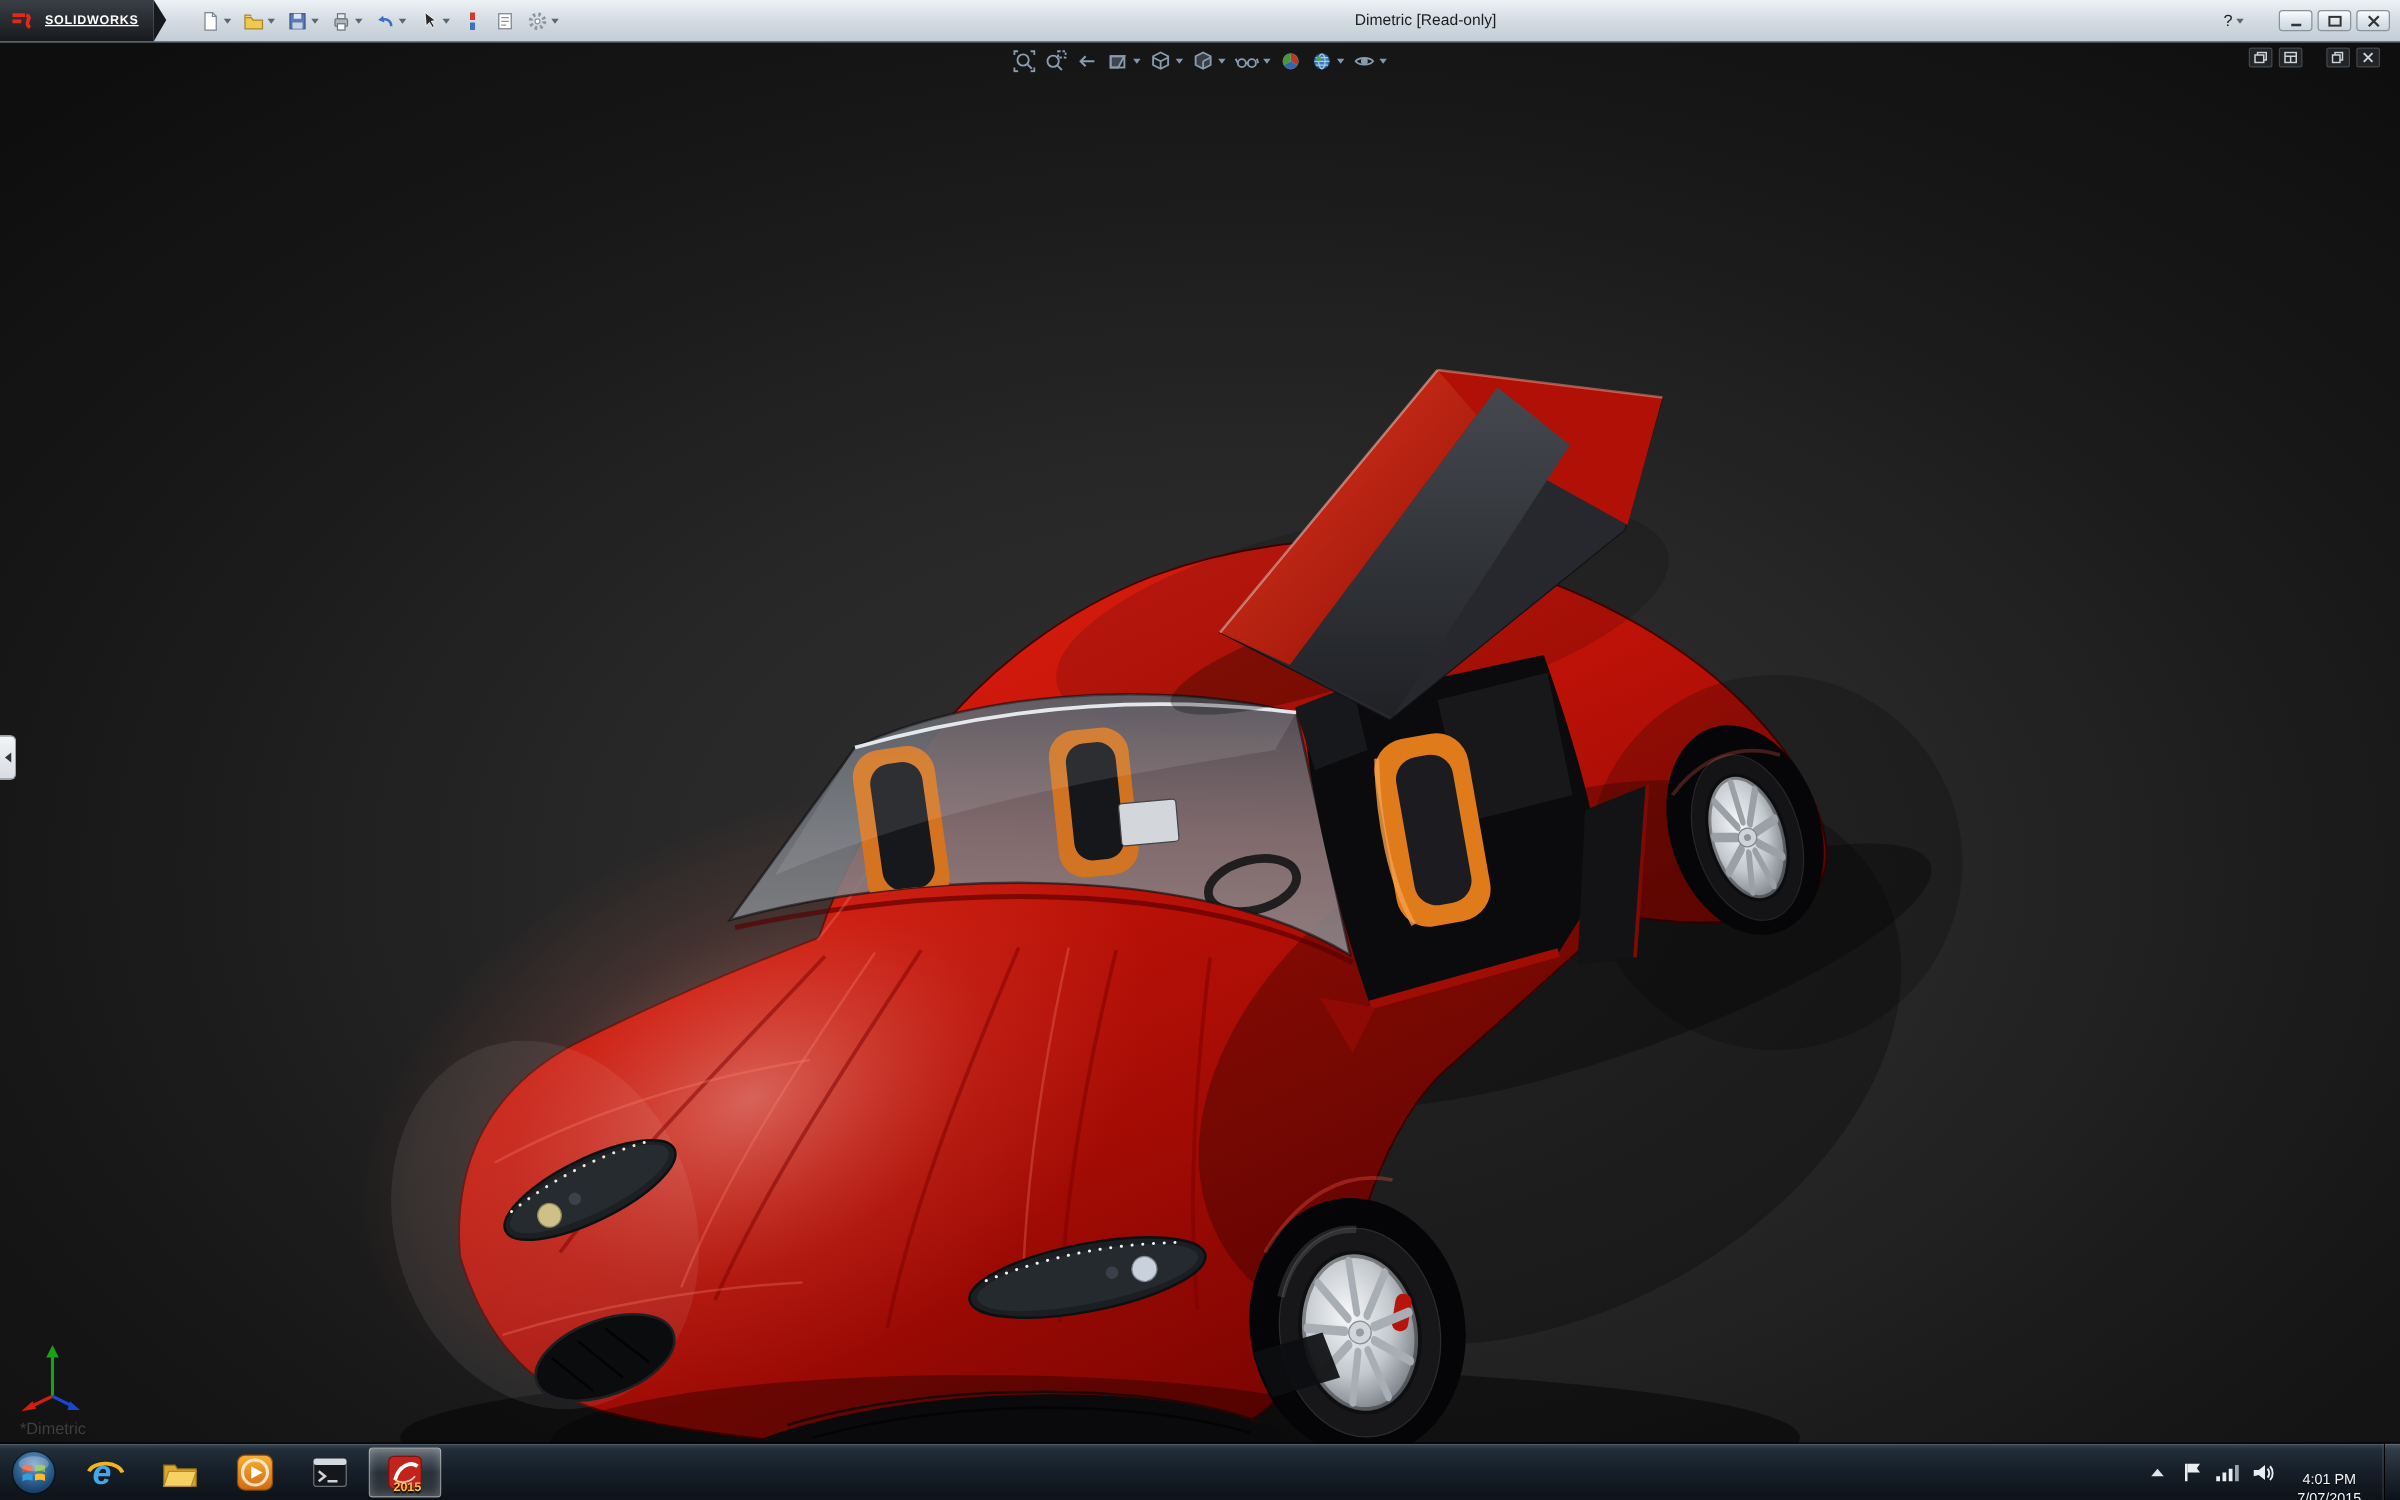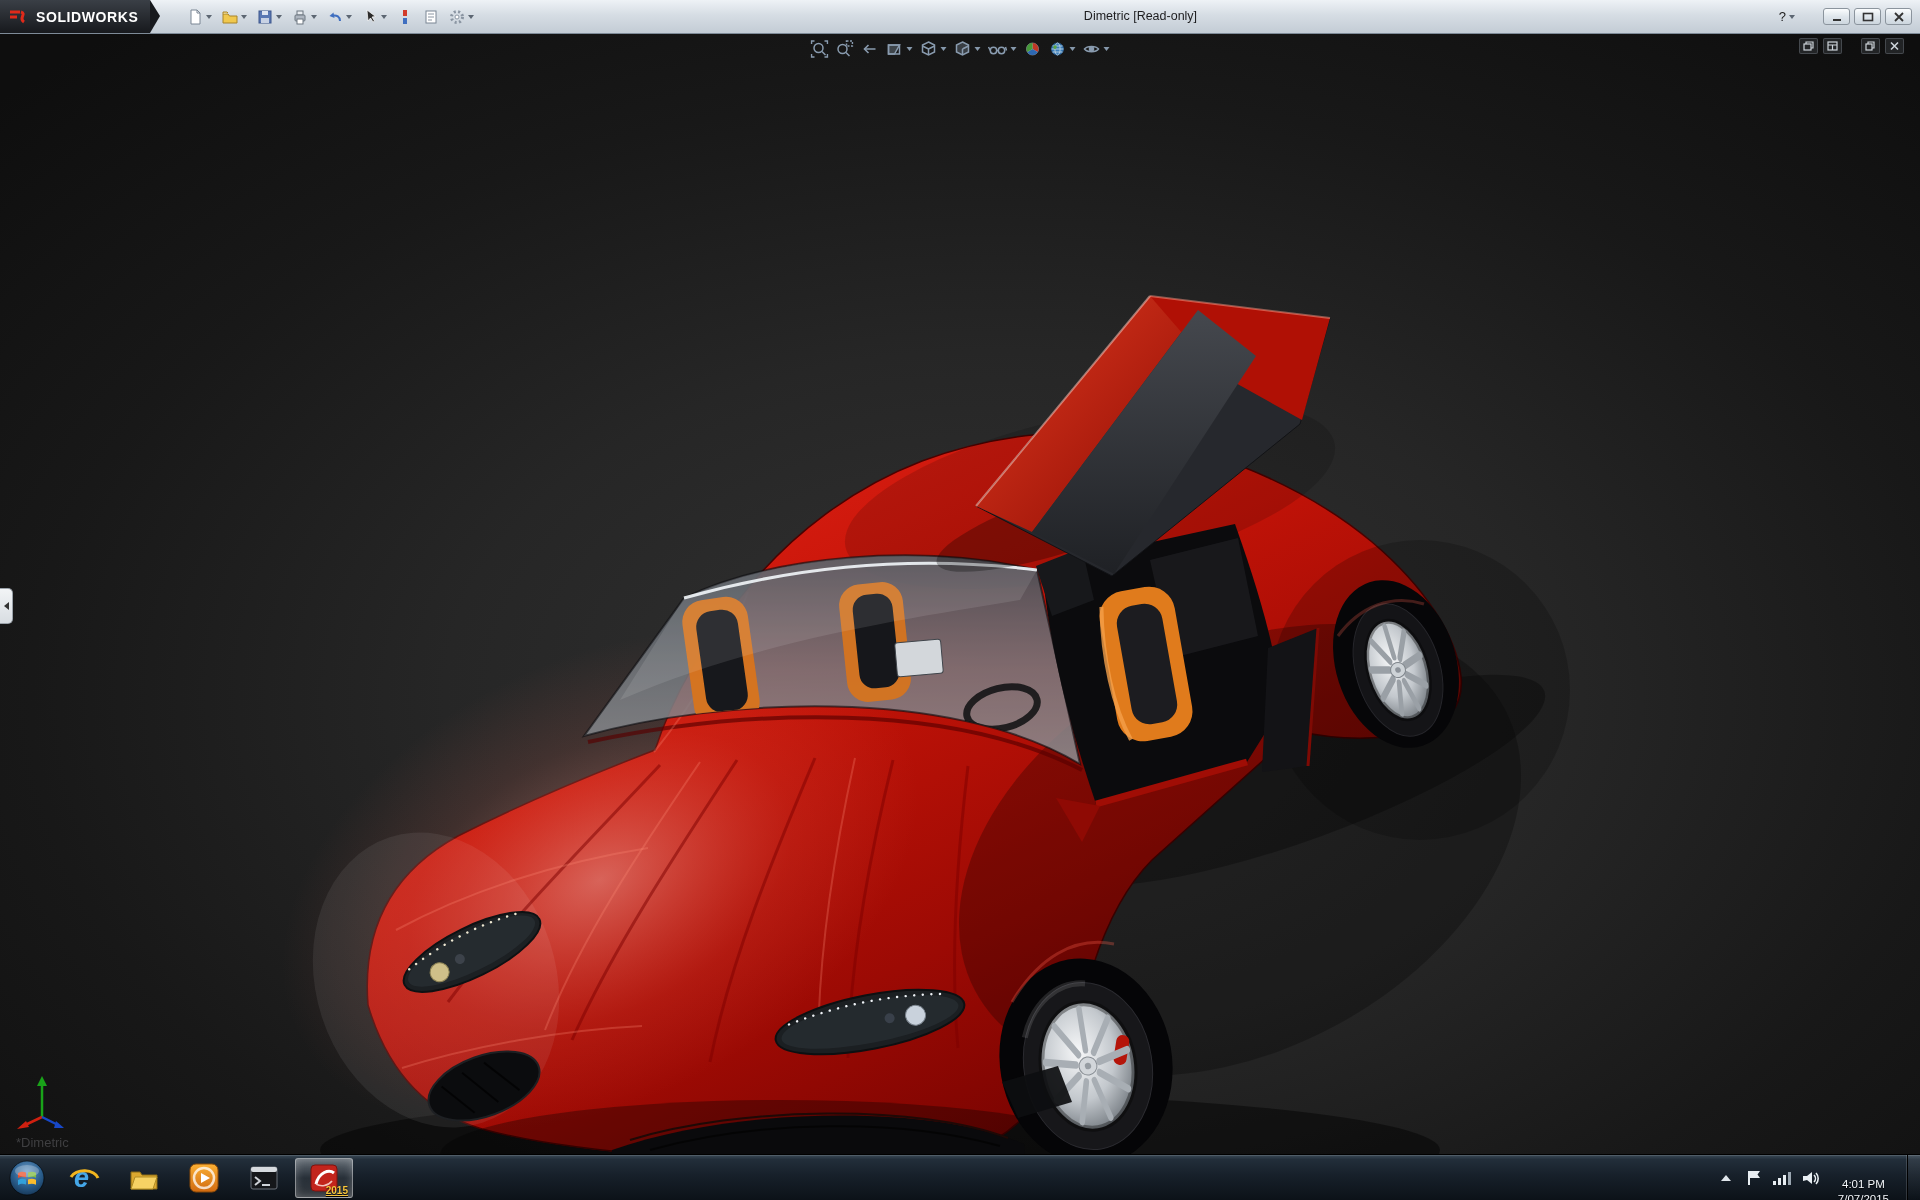--- a/index.html
+++ b/index.html
@@ -4,21 +4,21 @@
 <style>
   html,body{margin:0;padding:0;}
   body{width:1920px;height:1200px;position:relative;overflow:hidden;background:#000;
        font-family:"Liberation Sans", sans-serif;-webkit-font-smoothing:antialiased;}
   
   .titlebar{position:absolute;top:0;left:0;right:0;height:33px;
     background:linear-gradient(#eef2f6,#d6dde4 45%,#c3ccd5);
     border-bottom:1px solid #7e8b98;display:flex;align-items:center;z-index:30;}
   .brand{height:33px;background:linear-gradient(#3a3f46,#17191d);display:flex;align-items:center;
     padding:0 12px 0 8px;gap:6px;}
-  .brand-text{color:#fff;font-weight:bold;font-size:14px;letter-spacing:.6px;}
+  .brand-text{color:#fff;font-weight:bold;font-size:10px;letter-spacing:.6px;text-decoration:underline;}
   .brand-notch{width:0;height:0;border-top:16px solid transparent;border-bottom:17px solid transparent;
     border-left:10px solid #17191d;}
   .tb-row{display:flex;align-items:center;margin-left:24px;gap:4px;}
   .tbi{display:flex;align-items:center;height:26px;padding:2px 3px;background:transparent;border:0;cursor:default;}
   .tbi svg{display:block;}
   .caret{width:0;height:0;border-left:3px solid transparent;border-right:3px solid transparent;
     border-top:4px solid #5c6672;margin-left:3px;}
   .title{position:absolute;left:59.4%;top:0;height:33px;line-height:33px;transform:translateX(-50%);
     font-size:12.5px;color:#1d1d1f;white-space:nowrap;}
   .win-right{position:absolute;right:8px;top:0;height:33px;display:flex;align-items:center;gap:4px;}
@@ -45,22 +45,22 @@
   
   .taskbar{position:absolute;bottom:0;left:0;right:0;height:45px;
     background:linear-gradient(#3a4956 0%,#222e3a 10%,#17202a 45%,#0c1218 100%);
     border-top:1px solid #000;box-shadow:inset 0 1px 0 rgba(255,255,255,.12);
     display:flex;align-items:center;z-index:40;}
   .start{width:54px;height:45px;display:flex;align-items:center;justify-content:center;background:transparent;border:0;}
   .task-btn{width:58px;height:40px;margin:0 1px;display:flex;align-items:center;justify-content:center;
     border-radius:3px;border:1px solid transparent;background:transparent;position:relative;padding:0;}
   .task-btn.active{background:linear-gradient(rgba(255,255,255,.30),rgba(255,255,255,.08) 50%,rgba(255,255,255,.16));
     border:1px solid rgba(255,255,255,.45);box-shadow:inset 0 0 8px rgba(255,255,255,.25);}
-  .sw-badge{position:absolute;bottom:1px;right:4px;color:#f7c53c;font-size:10px;font-weight:bold;
-    text-shadow:0 1px 1px #000;text-decoration:underline;}
+  .sw-badge{position:absolute;bottom:1px;right:15px;color:#f7c53c;font-size:10px;font-weight:bold;
+    text-shadow:0 1px 1px #000;}
   .tray{margin-left:auto;display:flex;align-items:center;gap:8px;}
   .tray-btn{display:flex;align-items:center;justify-content:center;width:20px;height:40px;background:none;border:0;padding:0;}
   .clock{color:#f2f6fa;font-size:11.5px;text-align:center;line-height:15px;padding:0 10px;
     text-shadow:0 1px 1px #000;margin-top:29px;}
   .show-desktop{width:11px;height:45px;border-left:1px solid #000;box-shadow:-1px 0 0 rgba(255,255,255,.15);
     background:linear-gradient(rgba(255,255,255,.08),rgba(255,255,255,0));border-top:0;border-right:0;border-bottom:0;}
 </style>
 </head>
 <body>
 

